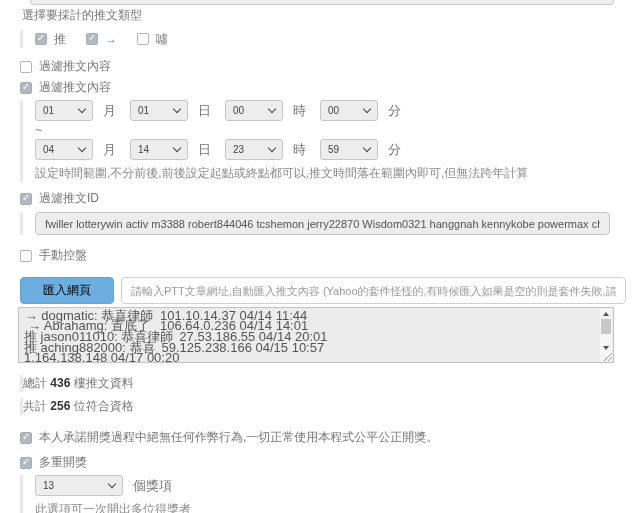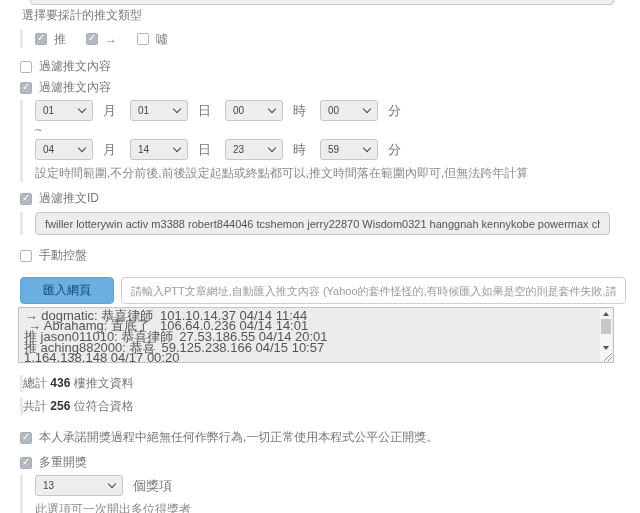--- a/index.html
+++ b/index.html
@@ -43,21 +43,21 @@
   .unit { margin-left:10px; color:#777; font-size:13px; }
   .tilde { color:#888; height:14px; line-height:14px; margin:2px 0; }
   .note { color:#8a8a8a; margin-top:5px; font-size:12px; white-space:nowrap; }
 
   
   .id-input { width:575px; height:23px; background:#ededed; border:1px solid #c6c6c6;
       border-radius:4px; font-size:11px; color:#555; padding:0 9px;
       font-family:inherit; }
   .import-row { display:flex; align-items:center; margin-top:13px; }
   .btn { height:27px; background:var(--accent,#6caee0); border:1px solid #5ea3d8;
-      border-radius:4px; color:#0c4a6e; font-size:12px; text-align:center;
+      border-radius:4px; color:#000000; font-size:12px; text-align:center;
       font-family:inherit; cursor:pointer; }
   .btn-import { width:94px; margin-right:7px; }
   .url-input { flex:1; height:27px; background:#fff; border:1px solid #cfcfcf;
       border-radius:4px; font-size:11px; color:#555; padding:0 9px;
       font-family:inherit; }
   .url-input::placeholder { color:#9a9a9a; }
 
   
   .commentbox { position:relative; margin-left:-2px; margin-top:3px; width:596px;
       height:56px; background:#ececec; border:1px solid #c2c2c2;

